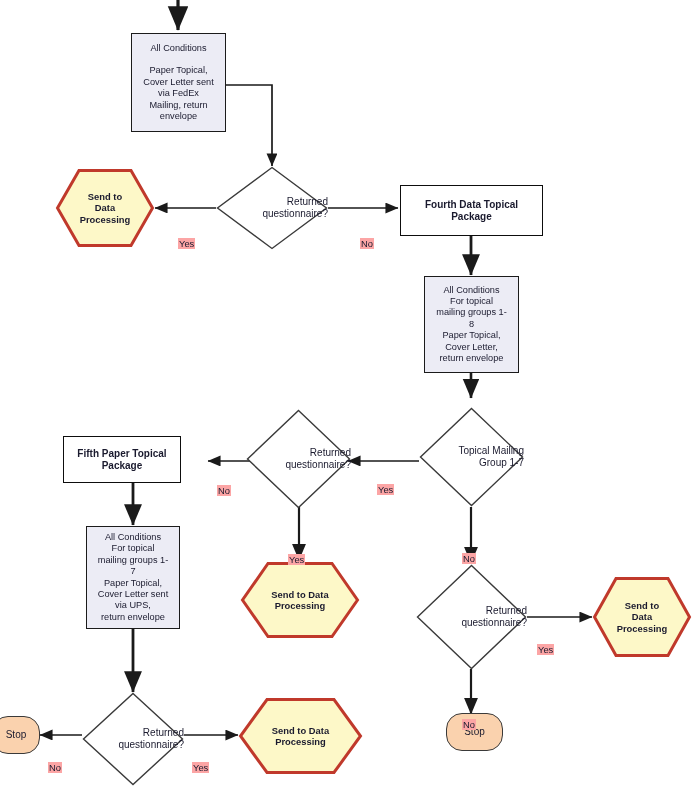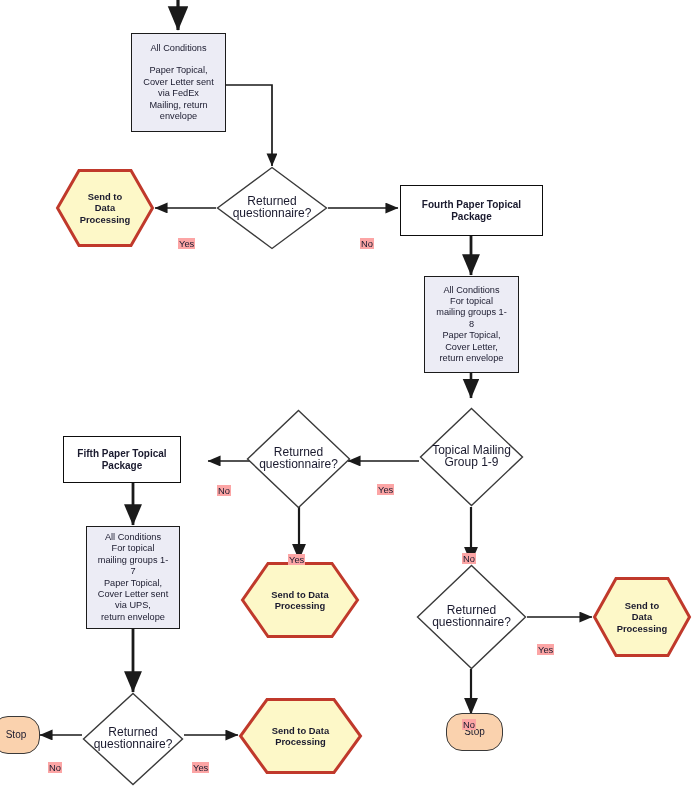--- a/index.html
+++ b/index.html
@@ -14,21 +14,21 @@
   .cond{background:#ececf5;border:1.6px solid #1b1b1b;font-size:9.2px;line-height:11.4px;
         padding:15px 2px;white-space:pre-line;}
 
   
   .pkg{background:#ffffff;border:1.8px solid #0d0d0d;font-size:10px;font-weight:bold;
        line-height:12px;white-space:pre-line;}
 
   
   .diamond{background:transparent;border:none;}
   .diamond .dlabel{position:absolute;left:0;right:0;top:50%;transform:translateY(-50%);
-        font-size:12px;line-height:11.6px;text-align:center;white-space:pre-line;color:#1a1a2e;}
+        font-size:10px;line-height:11.6px;text-align:right;white-space:pre-line;color:#1a1a2e;}
 
   
   .hex{background:transparent;font-weight:bold;}
   .hex .hlabel{position:absolute;left:0;right:0;top:50%;transform:translateY(-50%);
         font-size:9.4px;line-height:11.4px;text-align:center;white-space:pre-line;color:#1a1a2e;}
 
   
   .stop{background:#fad2ae;border:1.6px solid #3a3a3a;border-radius:16px;
         font-size:10px;line-height:12px;}
 
@@ -101,37 +101,37 @@
 
   <div class="node hex" style="left:55px;top:168px;width:100px;height:80px;">
     <svg width="100" height="80" style="position:absolute;left:0;top:0;">
       <polygon points="24,2.5 76,2.5 97.5,40 76,77.5 24,77.5 2.5,40" fill="#fdf8c8" stroke="#c0392b" stroke-width="3"></polygon>
     </svg>
     <div class="hlabel">Send to
 Data
 Processing</div>
   </div>
 
-  <div class="node pkg" style="left:400px;top:185px;width:143px;height:51px;">Fourth Paper Topical
+  <div class="node pkg" style="left:400px;top:185px;width:143px;height:51px;">Fourth Data Topical
 Package</div>
 
   <div class="node cond" style="left:424px;top:276px;width:95px;height:97px;">All Conditions
 For topical
 mailing groups 1-
 8
 Paper Topical,
 Cover Letter,
 return envelope</div>
 
   <div class="node diamond" style="left:419px;top:407px;width:105px;height:100px;">
     <svg width="105" height="100" style="position:absolute;left:0;top:0;">
       <polygon points="52.5,1.5 103.5,50 52.5,98.5 1.5,50" fill="#ffffff" stroke="#3a3a3a" stroke-width="1.4"></polygon>
     </svg>
     <div class="dlabel">Topical Mailing
-Group 1-9</div>
+Group 1-7</div>
   </div>
 
   <div class="node diamond" style="left:246px;top:409px;width:105px;height:100px;">
     <svg width="105" height="100" style="position:absolute;left:0;top:0;">
       <polygon points="52.5,1.5 103.5,50 52.5,98.5 1.5,50" fill="#ffffff" stroke="#3a3a3a" stroke-width="1.4"></polygon>
     </svg>
     <div class="dlabel">Returned
 questionnaire?</div>
   </div>
 

